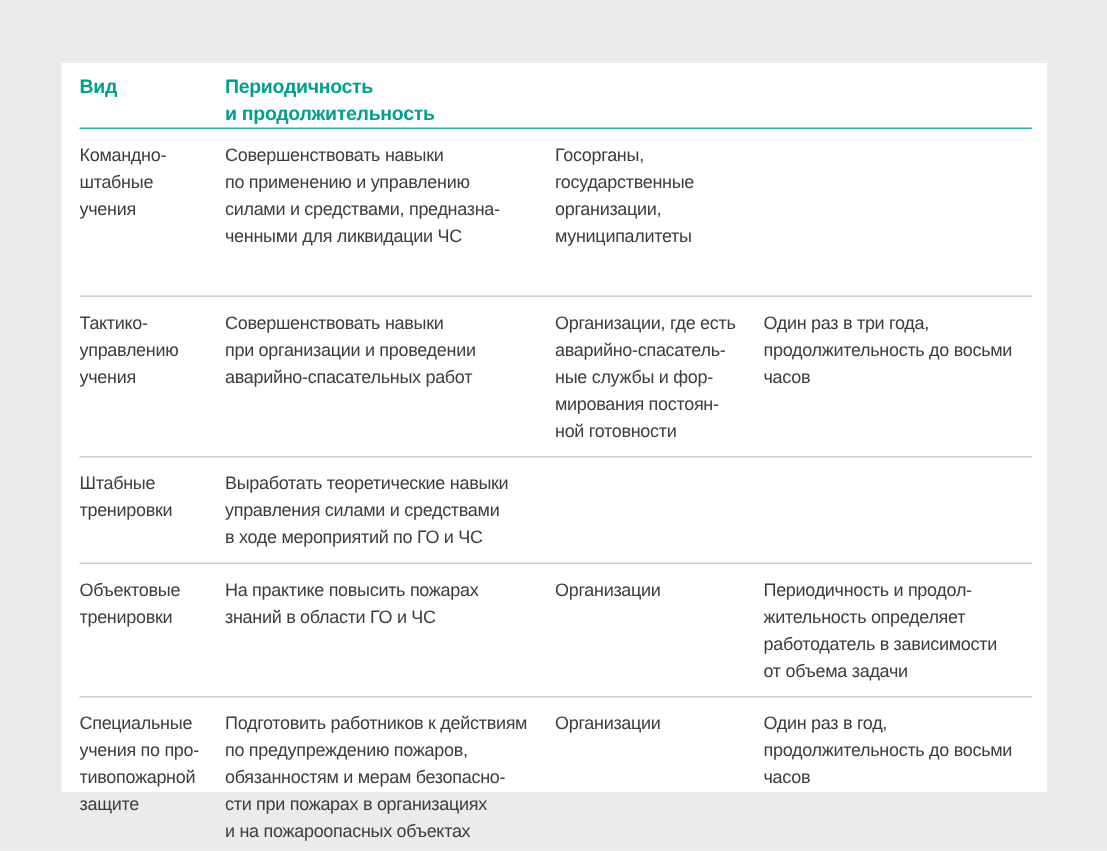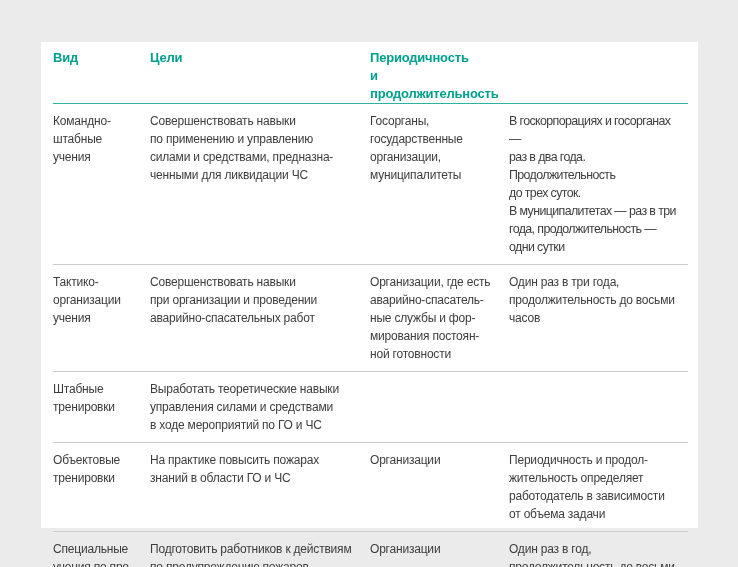--- a/index.html
+++ b/index.html
@@ -69,48 +69,41 @@
 </style>
 </head>
 <body>
 
 <div class="stage">
   <div class="card">
     <div class="table">
 
       <div class="thead">
         <div class="hcell">Вид</div>
-        <div class="hcell">Цели</div>
         <div class="hcell">Периодичность
 и продолжительность</div>
       </div>
 
       <div class="row r1">
         <div class="cell">Командно-
 штабные
 учения</div>
         <div class="cell">Совершенствовать навыки
 по применению и управлению
 силами и средствами, предназна-
 ченными для ликвидации ЧС</div>
         <div class="cell">Госорганы,
 государственные
 организации,
 муниципалитеты</div>
-        <div class="cell tight">В госкорпорациях и госорганах —
-раз в два года. Продолжительность
-до трех суток.
-В муниципалитетах — раз в три
-года, продолжительность —
-одни сутки</div>
       </div>
 
       <div class="row r2">
         <div class="cell">Тактико-
-организации
+управлению
 учения</div>
         <div class="cell">Совершенствовать навыки
 при организации и проведении
 аварийно-спасательных работ</div>
         <div class="cell">Организации, где есть
 аварийно-спасатель-
 ные службы и фор-
 мирования постоян-
 ной готовности</div>
         <div class="cell">Один раз в три года,

